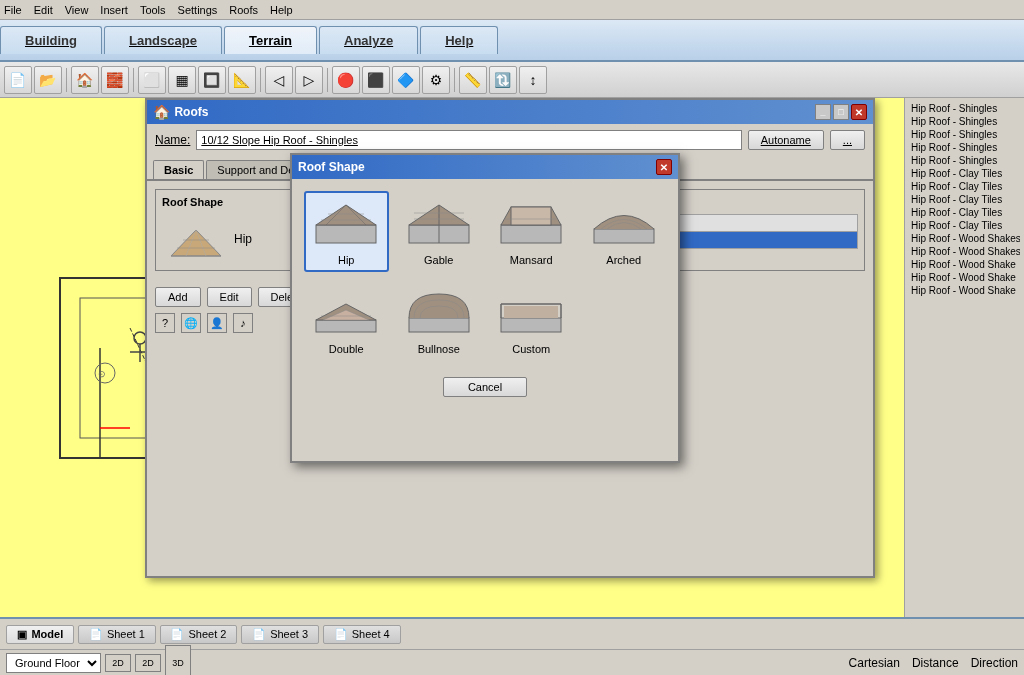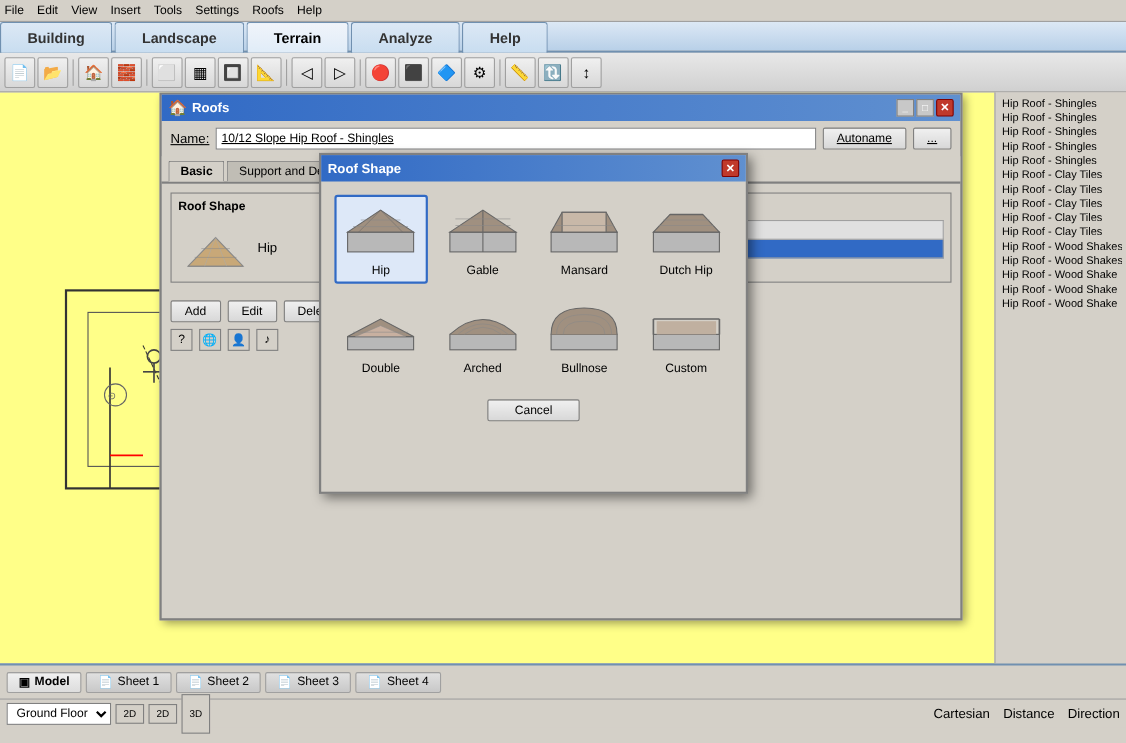--- a/index.html
+++ b/index.html
@@ -3,21 +3,21 @@
   <meta charset="utf-8">
   <style>
     * { margin: 0; padding: 0; box-sizing: border-box; }
     body { width: 1024px; height: 675px; overflow: hidden; font-family: 'Segoe UI', Tahoma, Geneva, Verdana, sans-serif; font-size: 12px; background: #d4d0c8; }
 
     
     .menu-bar { height: 20px; background: #d4d0c8; display: flex; align-items: center; padding: 0 4px; border-bottom: 1px solid #a0a0a0; }
     .menu-bar span { margin-right: 12px; font-size: 11px; cursor: default; }
 
     
-    .tab-bar { height: 28px; background: linear-gradient(to bottom, #dce8f5, #b8d0e8); display: flex; align-items: flex-start; border-bottom: 2px solid #7090b0; }
+    .tab-bar { height: 42px; background: linear-gradient(to bottom, #dce8f5, #b8d0e8); display: flex; align-items: center; border-bottom: 2px solid #7090b0; text-decoration: underline; }
     .tab { padding: 6px 24px; font-size: 13px; font-weight: bold; cursor: pointer; border: 1px solid #7090b0; border-bottom: none; background: linear-gradient(to bottom, #dce8f5, #c8ddf0); margin-right: 2px; border-radius: 3px 3px 0 0; color: #333; }
     .tab.active { background: linear-gradient(to bottom, #f0f4fa, #e0ecf8); color: #000; }
 
     
     .toolbar { height: 36px; background: linear-gradient(to bottom, #e8e8e8, #d0d0d0); display: flex; align-items: center; padding: 0 4px; border-bottom: 1px solid #a0a0a0; gap: 2px; }
     .toolbar-btn { width: 28px; height: 28px; background: linear-gradient(to bottom, #f0f0f0, #d8d8d8); border: 1px solid #a0a0a0; cursor: pointer; display: flex; align-items: center; justify-content: center; font-size: 14px; border-radius: 2px; }
     .toolbar-sep { width: 1px; height: 24px; background: #a0a0a0; margin: 0 2px; }
 
     
     .main-area { display: flex; height: calc(675px - 20px - 42px - 36px - 32px - 26px); position: relative; }
@@ -268,49 +268,39 @@
         <div class="roof-shape-option">
           <svg class="roof-shape-svg" viewBox="0 0 70 55">
             <rect x="5" y="28" width="60" height="18" fill="#b8b8b8" stroke="#666" stroke-width="1"></rect>
             <polygon points="5,28 15,10 55,10 65,28" fill="#a09080" stroke="#666" stroke-width="1"></polygon>
             <rect x="15" y="10" width="40" height="18" fill="#c8b8a8" stroke="#666" stroke-width="1"></rect>
             <line x1="8" y1="22" x2="62" y2="22" stroke="#888" stroke-width="0.5"></line>
           </svg>
           <span class="roof-shape-label">Mansard</span>
         </div>
 
-        <div class="roof-shape-option">
-          <svg class="roof-shape-svg" viewBox="0 0 70 55">
-            <rect x="5" y="28" width="60" height="18" fill="#b8b8b8" stroke="#666" stroke-width="1"></rect>
-            <polygon points="5,28 20,12 50,12 65,28" fill="#a09080" stroke="#666" stroke-width="1"></polygon>
-            <line x1="20" y1="12" x2="50" y2="12" stroke="#666" stroke-width="1.5"></line>
-            <line x1="10" y1="22" x2="60" y2="22" stroke="#888" stroke-width="0.5"></line>
-            <line x1="14" y1="17" x2="56" y2="17" stroke="#888" stroke-width="0.5"></line>
-          </svg>
-          <span class="roof-shape-label">Dutch Hip</span>
+
+        <div class="roof-shape-option">
+          <svg class="roof-shape-svg" viewBox="0 0 70 55">
+            <rect x="5" y="32" width="60" height="14" fill="#b8b8b8" stroke="#666" stroke-width="1"></rect>
+            <path d="M5,32 Q35,5 65,32" fill="#a09080" stroke="#666" stroke-width="1"></path>
+            <path d="M12,32 Q35,13 58,32" fill="none" stroke="#888" stroke-width="0.5"></path>
+            <path d="M18,32 Q35,19 52,32" fill="none" stroke="#888" stroke-width="0.5"></path>
+          </svg>
+          <span class="roof-shape-label">Arched</span>
         </div>
 
         <div class="roof-shape-option">
           <svg class="roof-shape-svg" viewBox="0 0 70 55">
             <rect x="5" y="34" width="60" height="12" fill="#b8b8b8" stroke="#666" stroke-width="1"></rect>
             <polygon points="5,34 35,18 65,34" fill="#a09080" stroke="#666" stroke-width="1"></polygon>
             <polygon points="12,34 35,24 58,34" fill="#c8b0a0" stroke="#888" stroke-width="0.5"></polygon>
             <line x1="10" y1="30" x2="60" y2="30" stroke="#888" stroke-width="0.5"></line>
           </svg>
           <span class="roof-shape-label">Double</span>
-        </div>
-
-        <div class="roof-shape-option">
-          <svg class="roof-shape-svg" viewBox="0 0 70 55">
-            <rect x="5" y="32" width="60" height="14" fill="#b8b8b8" stroke="#666" stroke-width="1"></rect>
-            <path d="M5,32 Q35,5 65,32" fill="#a09080" stroke="#666" stroke-width="1"></path>
-            <path d="M12,32 Q35,13 58,32" fill="none" stroke="#888" stroke-width="0.5"></path>
-            <path d="M18,32 Q35,19 52,32" fill="none" stroke="#888" stroke-width="0.5"></path>
-          </svg>
-          <span class="roof-shape-label">Arched</span>
         </div>
 
         <div class="roof-shape-option">
           <svg class="roof-shape-svg" viewBox="0 0 70 55">
             <rect x="5" y="32" width="60" height="14" fill="#b8b8b8" stroke="#666" stroke-width="1"></rect>
             <path d="M5,32 Q5,8 35,8 Q65,8 65,32" fill="#a09080" stroke="#666" stroke-width="1"></path>
             <path d="M10,32 Q10,14 35,14 Q60,14 60,32" fill="none" stroke="#888" stroke-width="0.5"></path>
             <path d="M16,32 Q16,20 35,20 Q54,20 54,32" fill="none" stroke="#888" stroke-width="0.5"></path>
           </svg>
           <span class="roof-shape-label">Bullnose</span>

